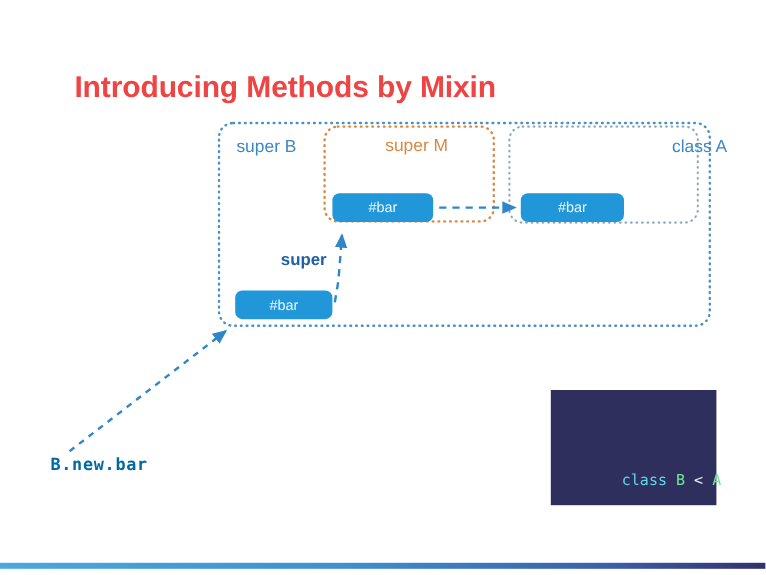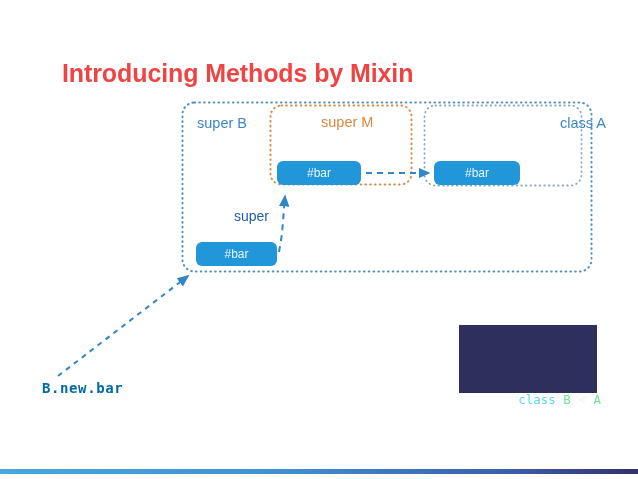--- a/index.html
+++ b/index.html
@@ -85,21 +85,21 @@
   #pill-b-bar   { left: 196px; top: 242px; width: 81px;  height: 24px; }
   #pill-m-bar   { left: 277px; top: 161px; width: 84px;  height: 24px; }
   #pill-a-bar   { left: 434px; top: 161px; width: 86px;  height: 24px; }
 
   
   #label-super {
     position: absolute;
     left: 234px;
     top: 208px;
     font-size: 14px;
-    font-weight: normal;
+    font-weight: bold;
     color: #1f5fa8;
     white-space: nowrap;
     text-align: right;
   }
 
   
   #label-entry {
     position: absolute;
     left: 42px;
     top: 380px;
@@ -110,21 +110,21 @@
     letter-spacing: 0.6px;
     white-space: nowrap;
   }
 
   
   #code-block {
     position: absolute;
     left: 459px;
     top: 325px;
     width: 138px;
-    height: 68px;
+    height: 96px;
     background: #2f2f5e;
     box-sizing: border-box;
     padding: 8px 0 0 14px;
     font-family: "DejaVu Sans Mono", "Liberation Mono", monospace;
     font-size: 12.5px;
     line-height: 19px;
     white-space: pre;
   }
   .code-line { display: block; }
   .tok-kw   { color: #5fd7e8; }

